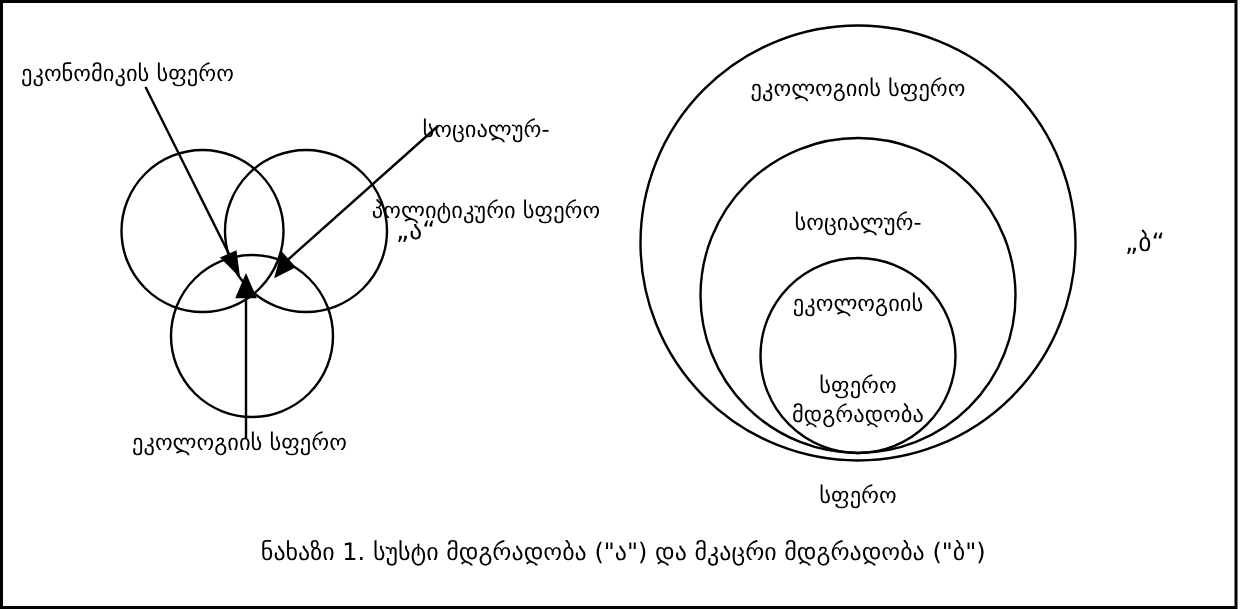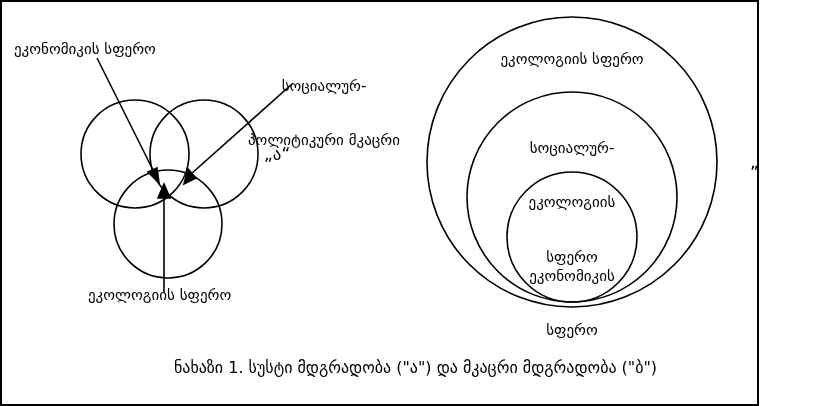--- a/index.html
+++ b/index.html
@@ -5,21 +5,21 @@
   html, body {
     margin: 0;
     padding: 0;
     background: #ffffff;
   }
   body {
     font-family: "DejaVu Sans", sans-serif;
   }
   #figure {
     position: relative;
-    width: 759px;
+    width: 825px;
     height: 406px;
     box-sizing: border-box;
     border: 2px solid #000000;
     background: #ffffff;
     overflow: hidden;
   }
   #svg-layer {
     position: absolute;
     left: 0;
     top: 0;
@@ -76,37 +76,37 @@
       <line x1="162" y1="290" x2="162" y2="192"></line>
       <polygon points="162,182 156,196 168,196"></polygon>
     </g>
 
   </svg>
 
   <div class="lbl lbl-left" style="left:12px; top:38px; font-size:15px;">ეკონომიკის სფერო</div>
 
   <div class="lbl lbl-center" style="left:232px; top:38px; width:180px; font-size:15px;">
     <div>სოციალურ-</div>
-    <div>პოლიტიკური მკაცრი</div>
+    <div>პოლიტიკური სფერო</div>
   </div>
 
   <div class="lbl lbl-left" style="left:86px; top:284px; font-size:15px;">ეკოლოგიის სფერო</div>
 
   <div class="lbl quote" style="left:262px; top:142px;">„ა“</div>
 
   <div class="lbl lbl-center" style="left:470px; top:48px; width:200px; font-size:15px;">ეკოლოგიის სფერო</div>
 
   <div class="lbl lbl-center" style="left:480px; top:100px; width:180px; font-size:15px;">
     <div>სოციალურ-</div>
     <div>ეკოლოგიის</div>
     <div>სფერო</div>
   </div>
 
   <div class="lbl lbl-center" style="left:495px; top:228px; width:150px; font-size:15px;">
-    <div>ეკონომიკის</div>
+    <div>მდგრადობა</div>
     <div>სფერო</div>
   </div>
 
   <div class="lbl quote" style="left:748px; top:150px;">„ბ“</div>
 
   <div class="lbl caption" style="left:0px; top:356px; width:827px;">ნახაზი 1. სუსტი მდგრადობა ("ა") და მკაცრი მდგრადობა ("ბ")</div>
 
 </div>
 
 </body></html>

